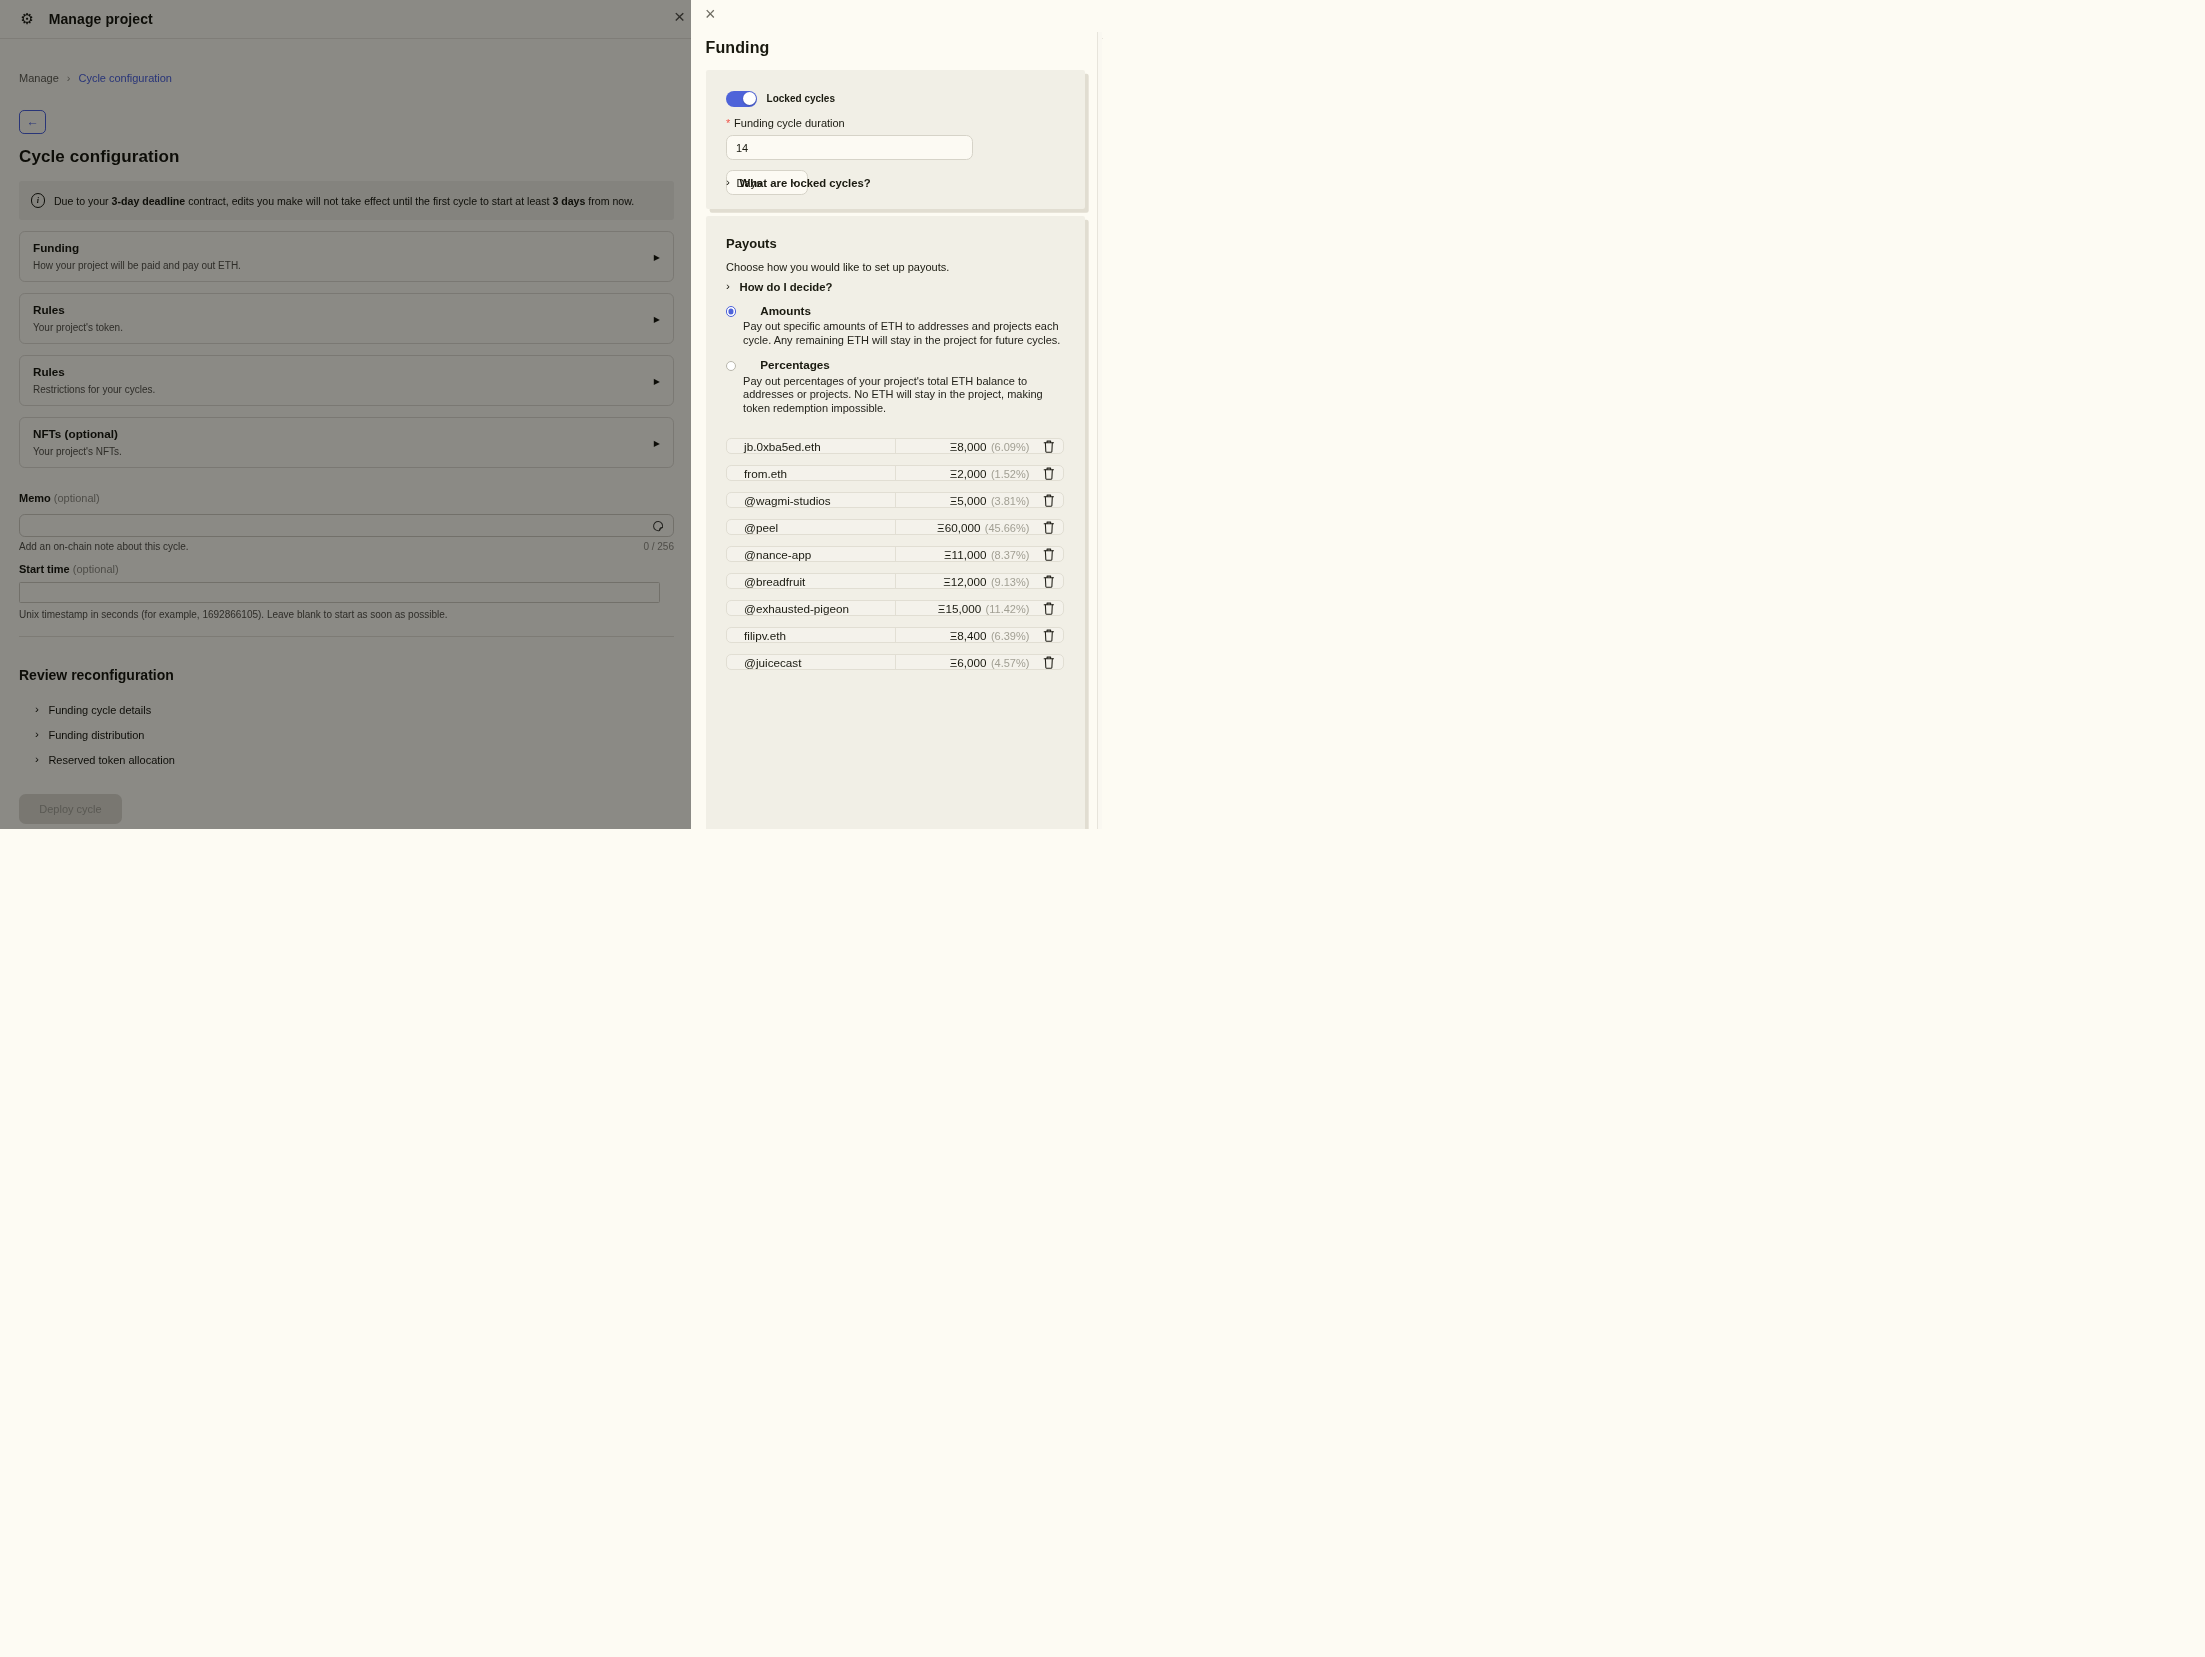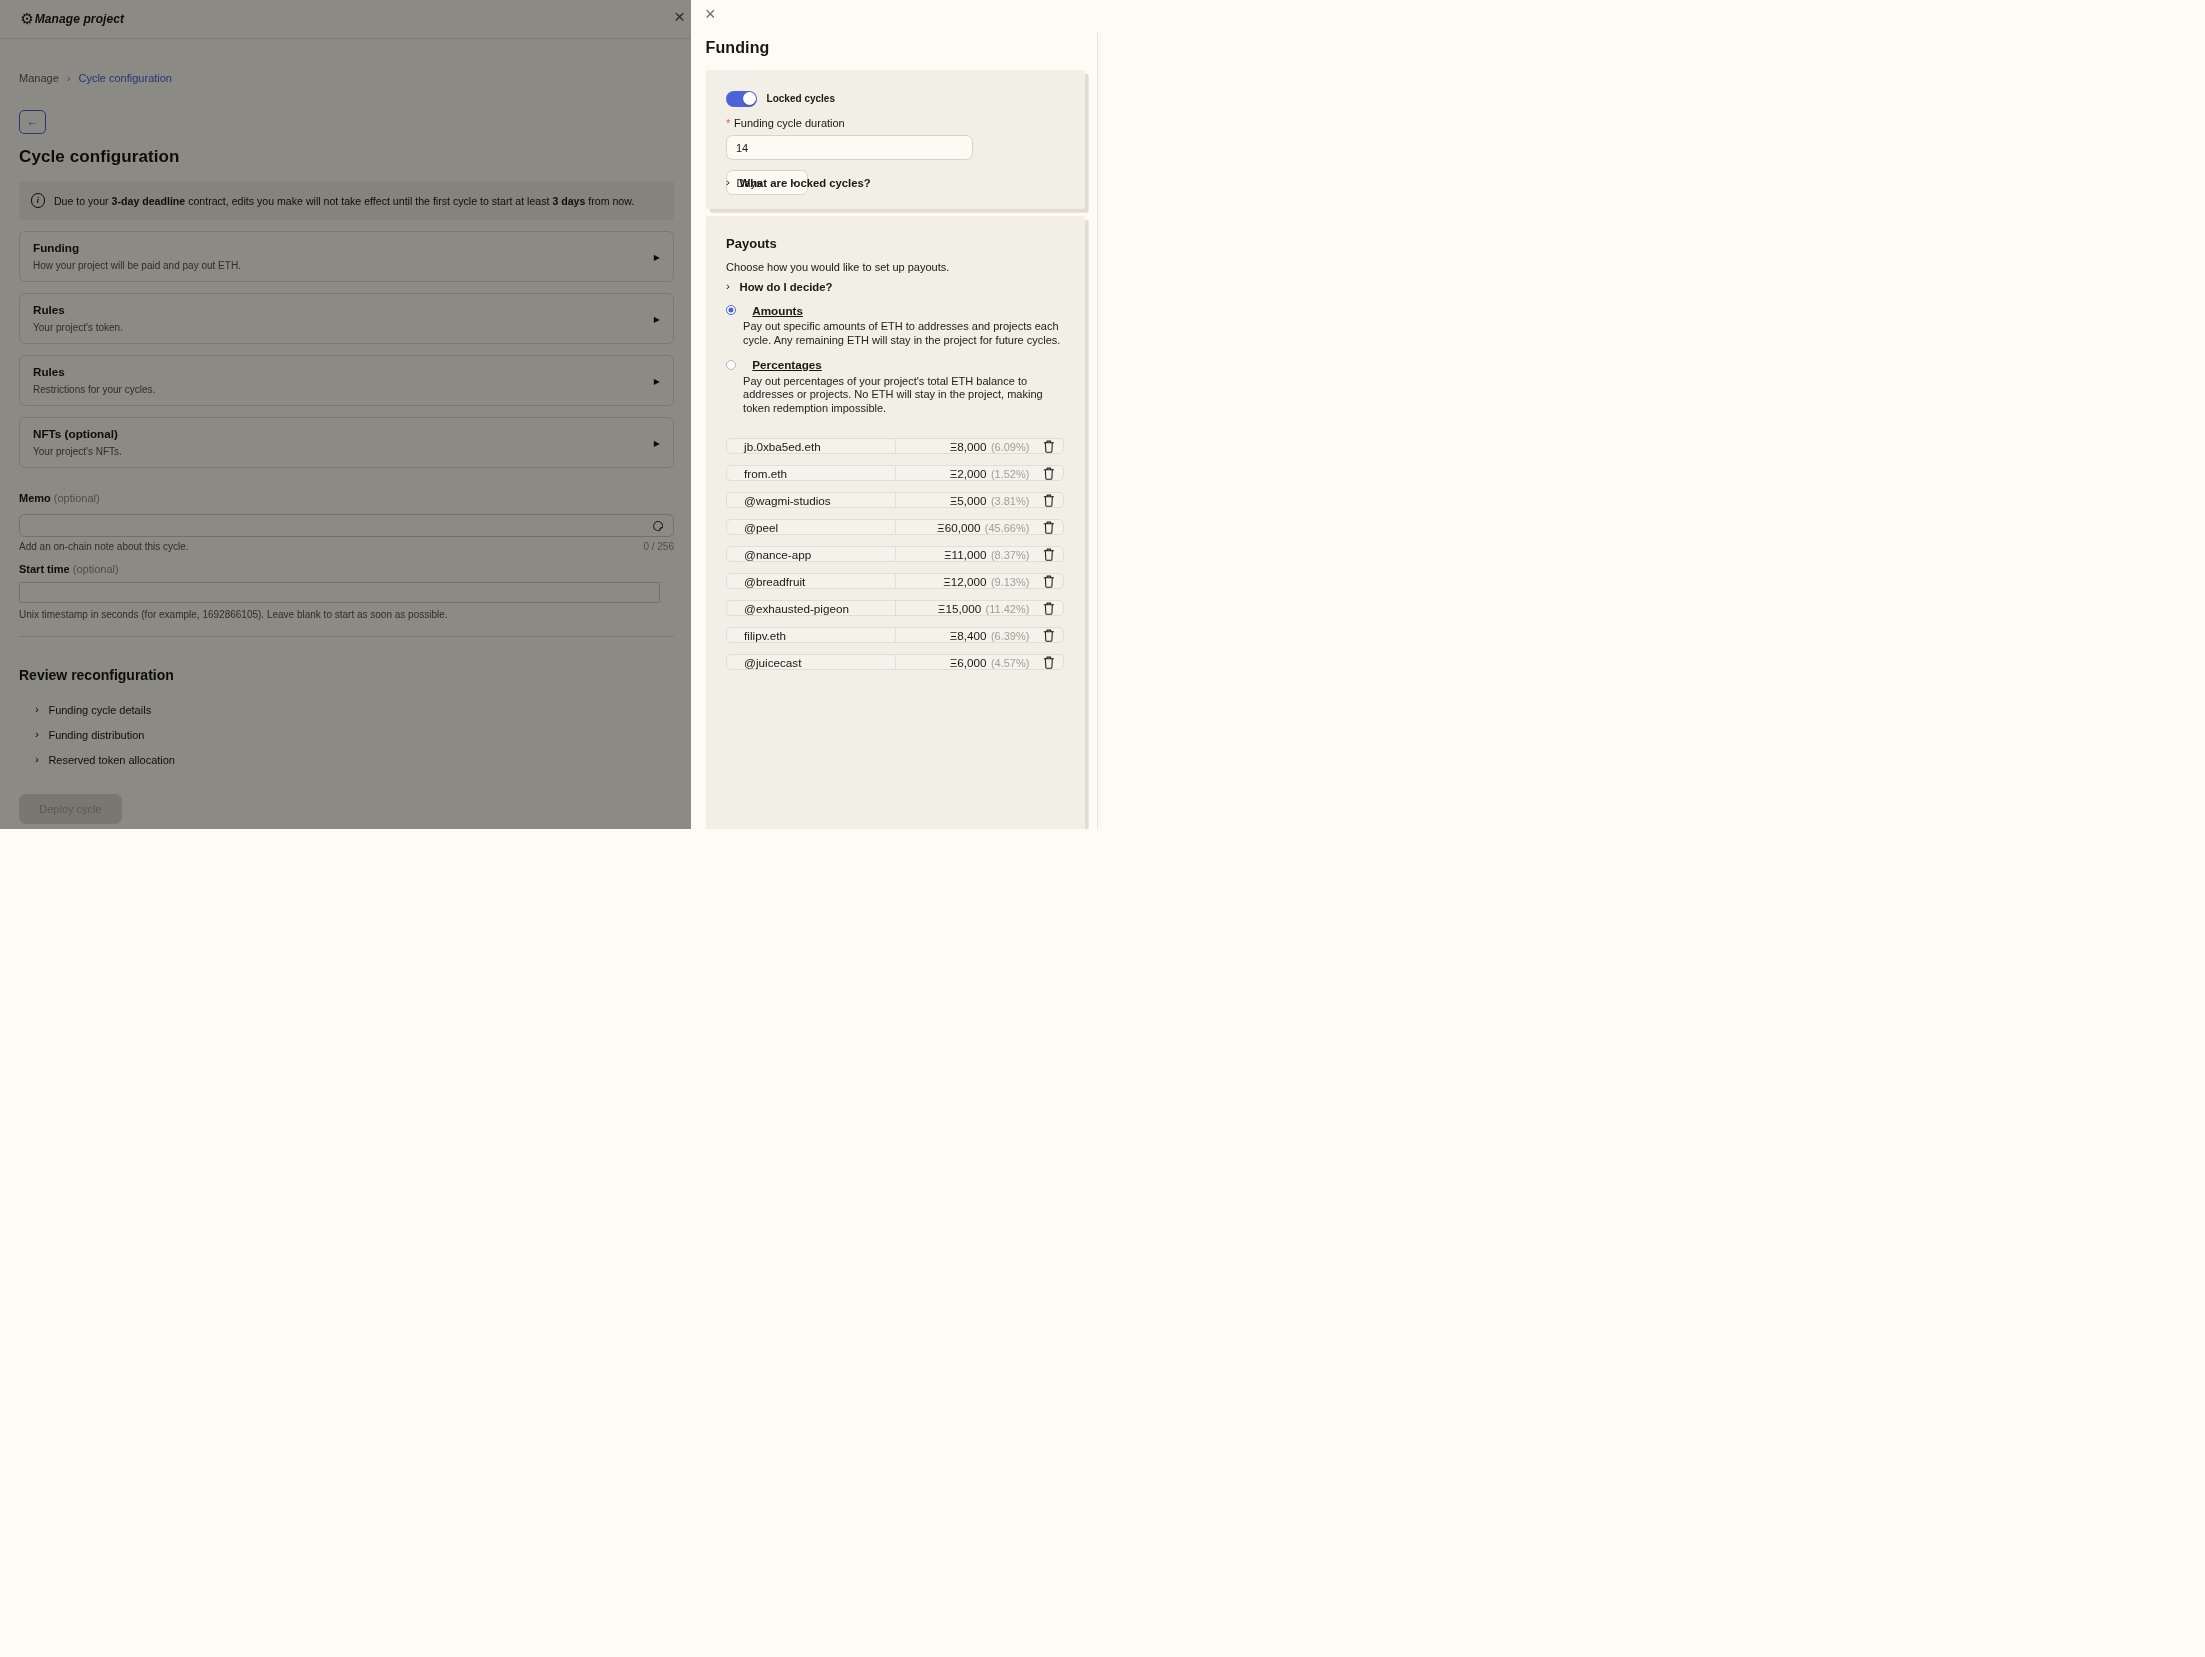--- a/index.html
+++ b/index.html
@@ -11,21 +11,21 @@
     -webkit-font-smoothing:antialiased;
   }
   
   .page{position:absolute;left:0;top:0;width:1103px;height:829px;background:#FDFBF3;}
   .page-header{
     position:absolute;left:0;top:0;width:100%;height:39px;
     border-bottom:0.7px solid #E7E4DB;display:flex;align-items:center;
     box-sizing:border-box;padding-left:20px;background:#FDFBF3;
   }
   .gear{font-size:15.3px;line-height:1;color:#19190F;}
-  .page-title{font-size:12px;font-weight:800;margin-left:1px;letter-spacing:0.1px;font-style:italic;}
+  .page-title{font-size:14px;font-weight:800;margin-left:15px;letter-spacing:0.1px;}
   .page-close{
     position:absolute;right:418px;top:7.3px;font-size:19px;font-weight:300;
     color:#55534B;line-height:1;cursor:pointer;
   }
   .abs{position:absolute;left:19px;width:655px;box-sizing:border-box;}
   .breadcrumb{top:72px;font-size:11px;display:flex;align-items:center;}
   .crumb-root{color:#5E5C52;}
   .crumb-sep{color:#8F8D83;margin:0 8px;font-size:11px;}
   .crumb-current{color:#4C62DB;font-weight:500;}
   .back-btn{
@@ -118,21 +118,21 @@
   }
   .chev-down{display:inline-block;transform:rotate(90deg);font-size:11.7px;color:#19190F;}
   .expander{display:flex;align-items:center;gap:9.5px;cursor:pointer;}
   .expander .chev{font-size:11.7px;line-height:1;transform:translateY(-0.7px);}
   .expander .lbl{font-size:11.3px;font-weight:600;}
   .card1 .expander{position:absolute;left:20.5px;top:107px;}
   .payouts-h{font-size:13px;font-weight:800;}
   .payouts-sub{font-size:11px;margin-top:9.5px;}
   .card2 .expander{margin-top:8px;}
   .radio-block{margin-top:11px;}
-  .radio-row{display:flex;align-items:center;gap:16px;cursor:pointer;text-decoration:underline;}
+  .radio-row{display:flex;align-items:flex-end;gap:24px;cursor:pointer;}
   .radio{
     width:10.2px;height:10.2px;border-radius:50%;background:#FFFFFF;flex:0 0 auto;
     border:1.1px solid #B9B7AC;box-sizing:border-box;position:relative;
   }
   .radio.on{border-color:#4E63D9;}
   .radio.on::after{
     content:"";position:absolute;left:50%;top:50%;transform:translate(-50%,-50%);
     width:5.1px;height:5.1px;border-radius:50%;background:#4E63D9;
   }
   .radio-label{font-size:11.7px;font-weight:600;}

